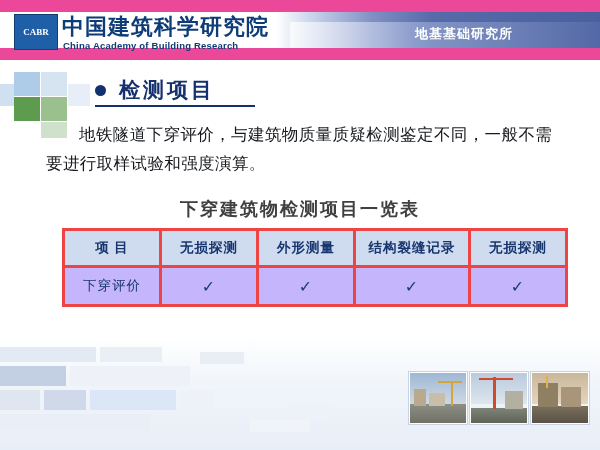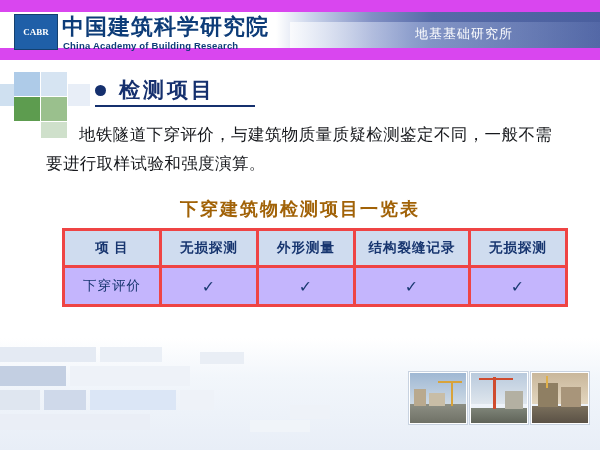--- a/index.html
+++ b/index.html
@@ -20,21 +20,21 @@
     background: #ffffff;
     overflow: hidden;
   }
 
   
   .header {
     position: absolute;
     left: 0; top: 0;
     width: 600px;
     height: 60px;
-    background: #d946ef;
+    background: #ec4899;
   }
   .header-band {
     position: absolute;
     left: 0; top: 12px;
     width: 600px;
     height: 36px;
     background: linear-gradient(90deg, #ffffff 0%, #ffffff 46%, #c9d3ea 52%, #8190c4 62%, #566ba8 72%, #4a5f9e 100%);
   }
   .header-band2 {
     position: absolute;
@@ -79,21 +79,21 @@
     font-weight: bold;
     color: #0d3c78;
     letter-spacing: 0.2px;
     white-space: nowrap;
   }
   .dept-name {
     position: absolute;
     left: 415px; top: 25px;
     font-family: "Liberation Serif", serif;
     font-size: 13px;
-    font-weight: normal;
+    font-weight: bold;
     color: #ffffff;
     letter-spacing: 1px;
     white-space: nowrap;
   }
 
   
   .deco {
     position: absolute;
   }
   .d1 { left: 14px;  top: 72px;  width: 26px; height: 24px; background: #aecbe8; }
@@ -148,21 +148,21 @@
 
   
   .table-title {
     position: absolute;
     left: 0; top: 197px;
     width: 600px;
     text-align: center;
     font-family: "Liberation Serif", serif;
     font-size: 18px;
     font-weight: bold;
-    color: #a16207;
+    color: #404040;
     letter-spacing: 2px;
   }
 
   
   .tbl-wrap {
     position: absolute;
     left: 62px; top: 228px;
     width: 478px;
   }
   table.detect {

